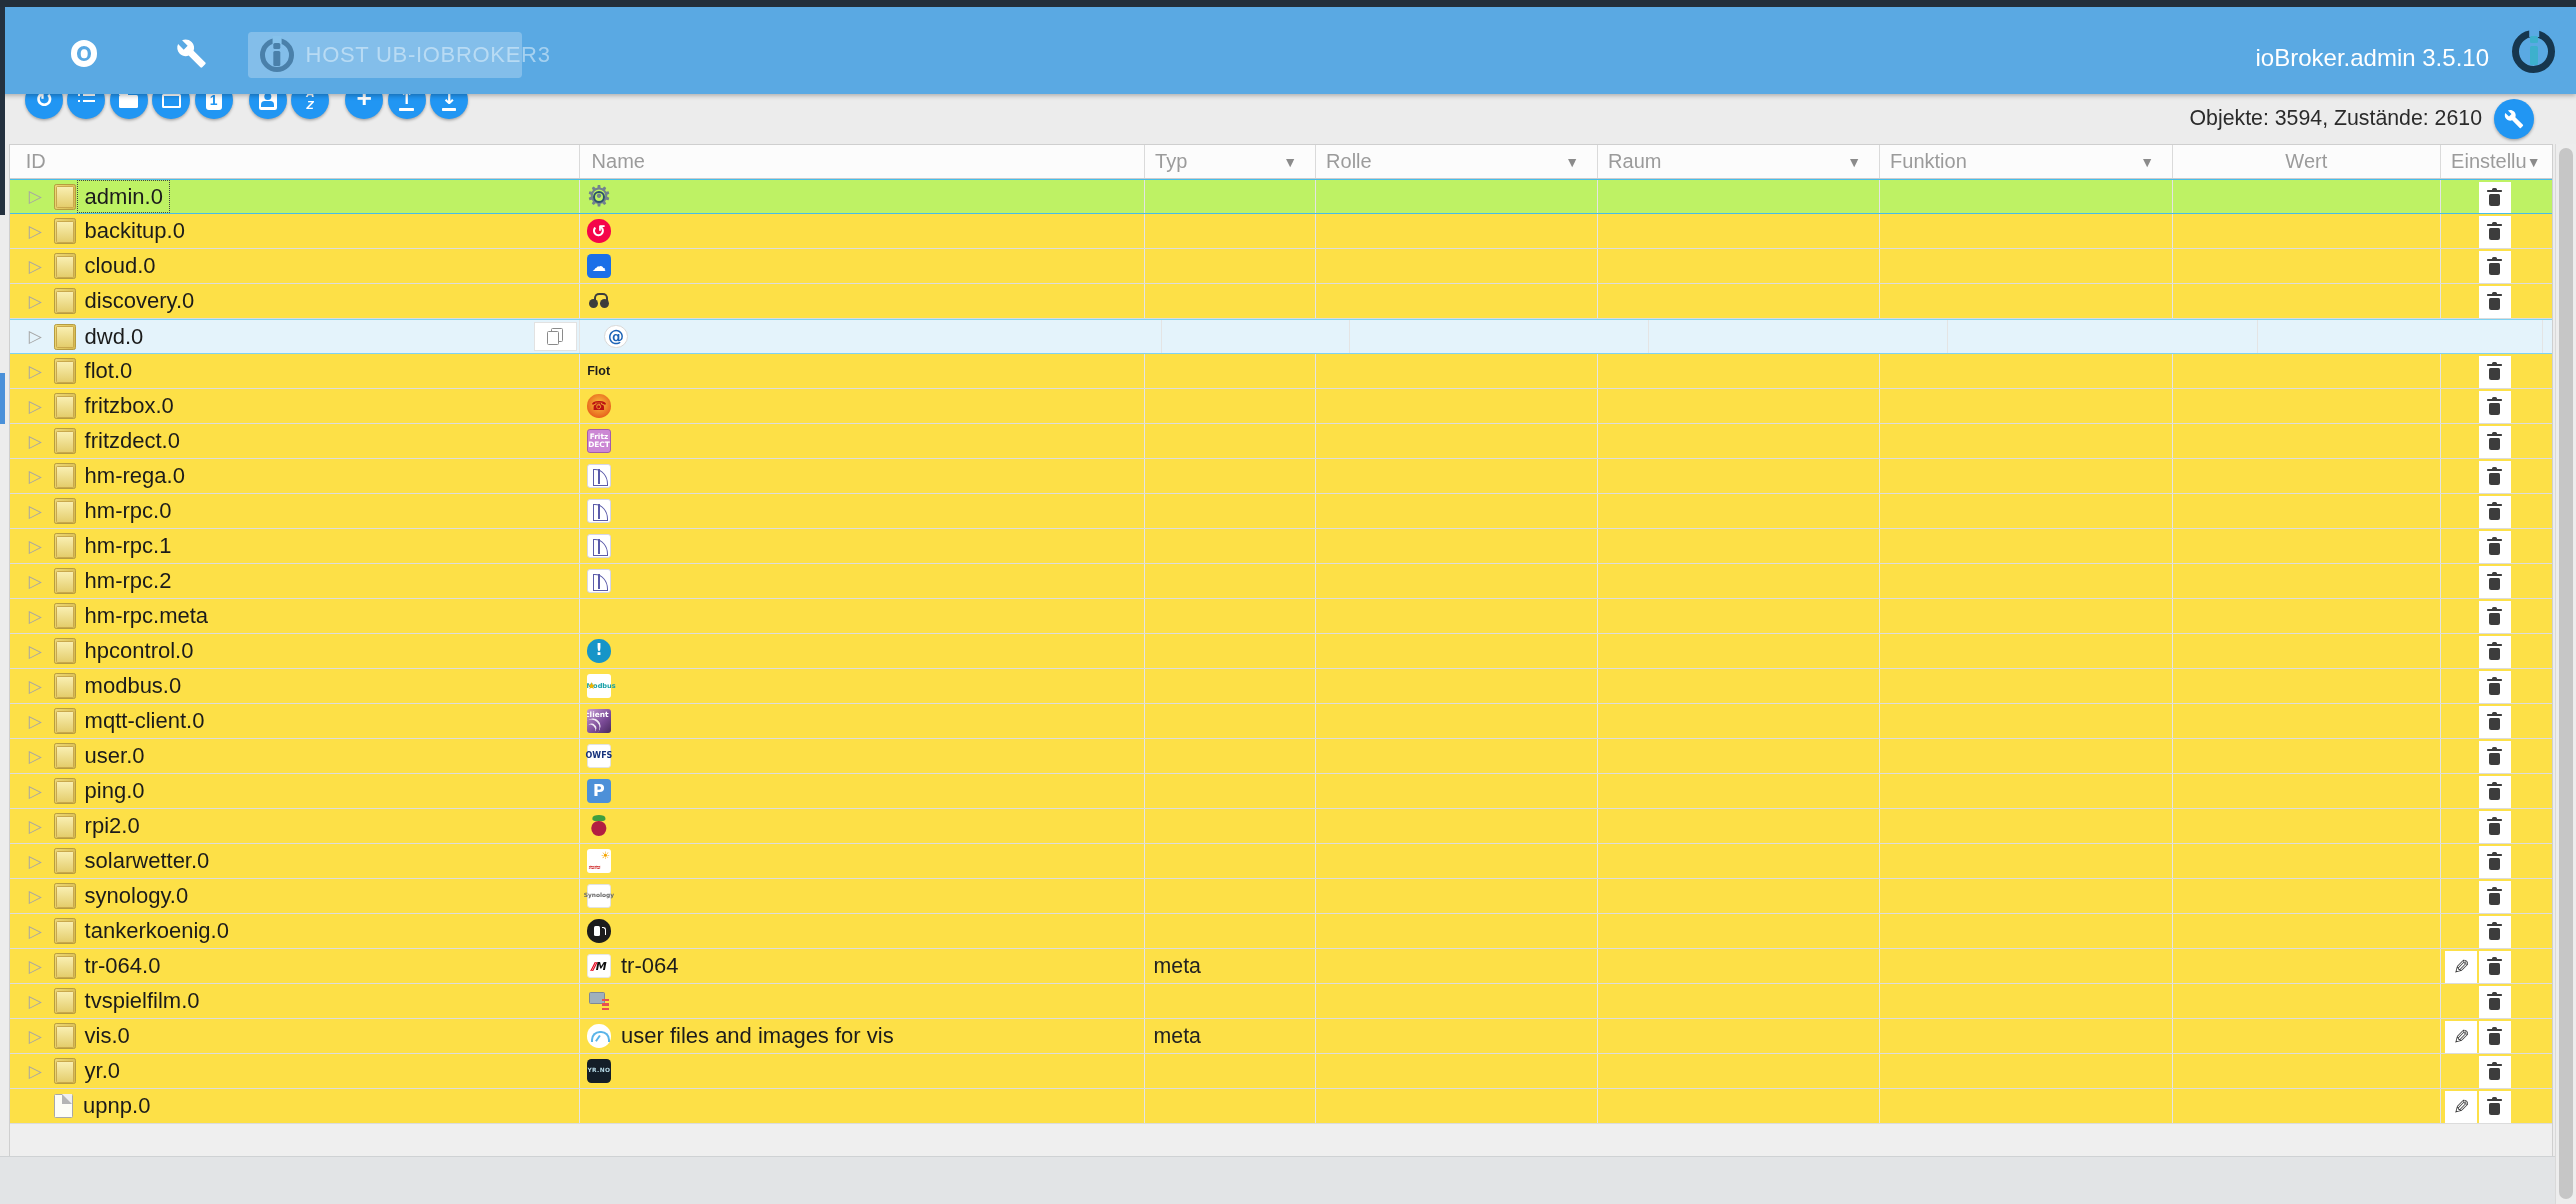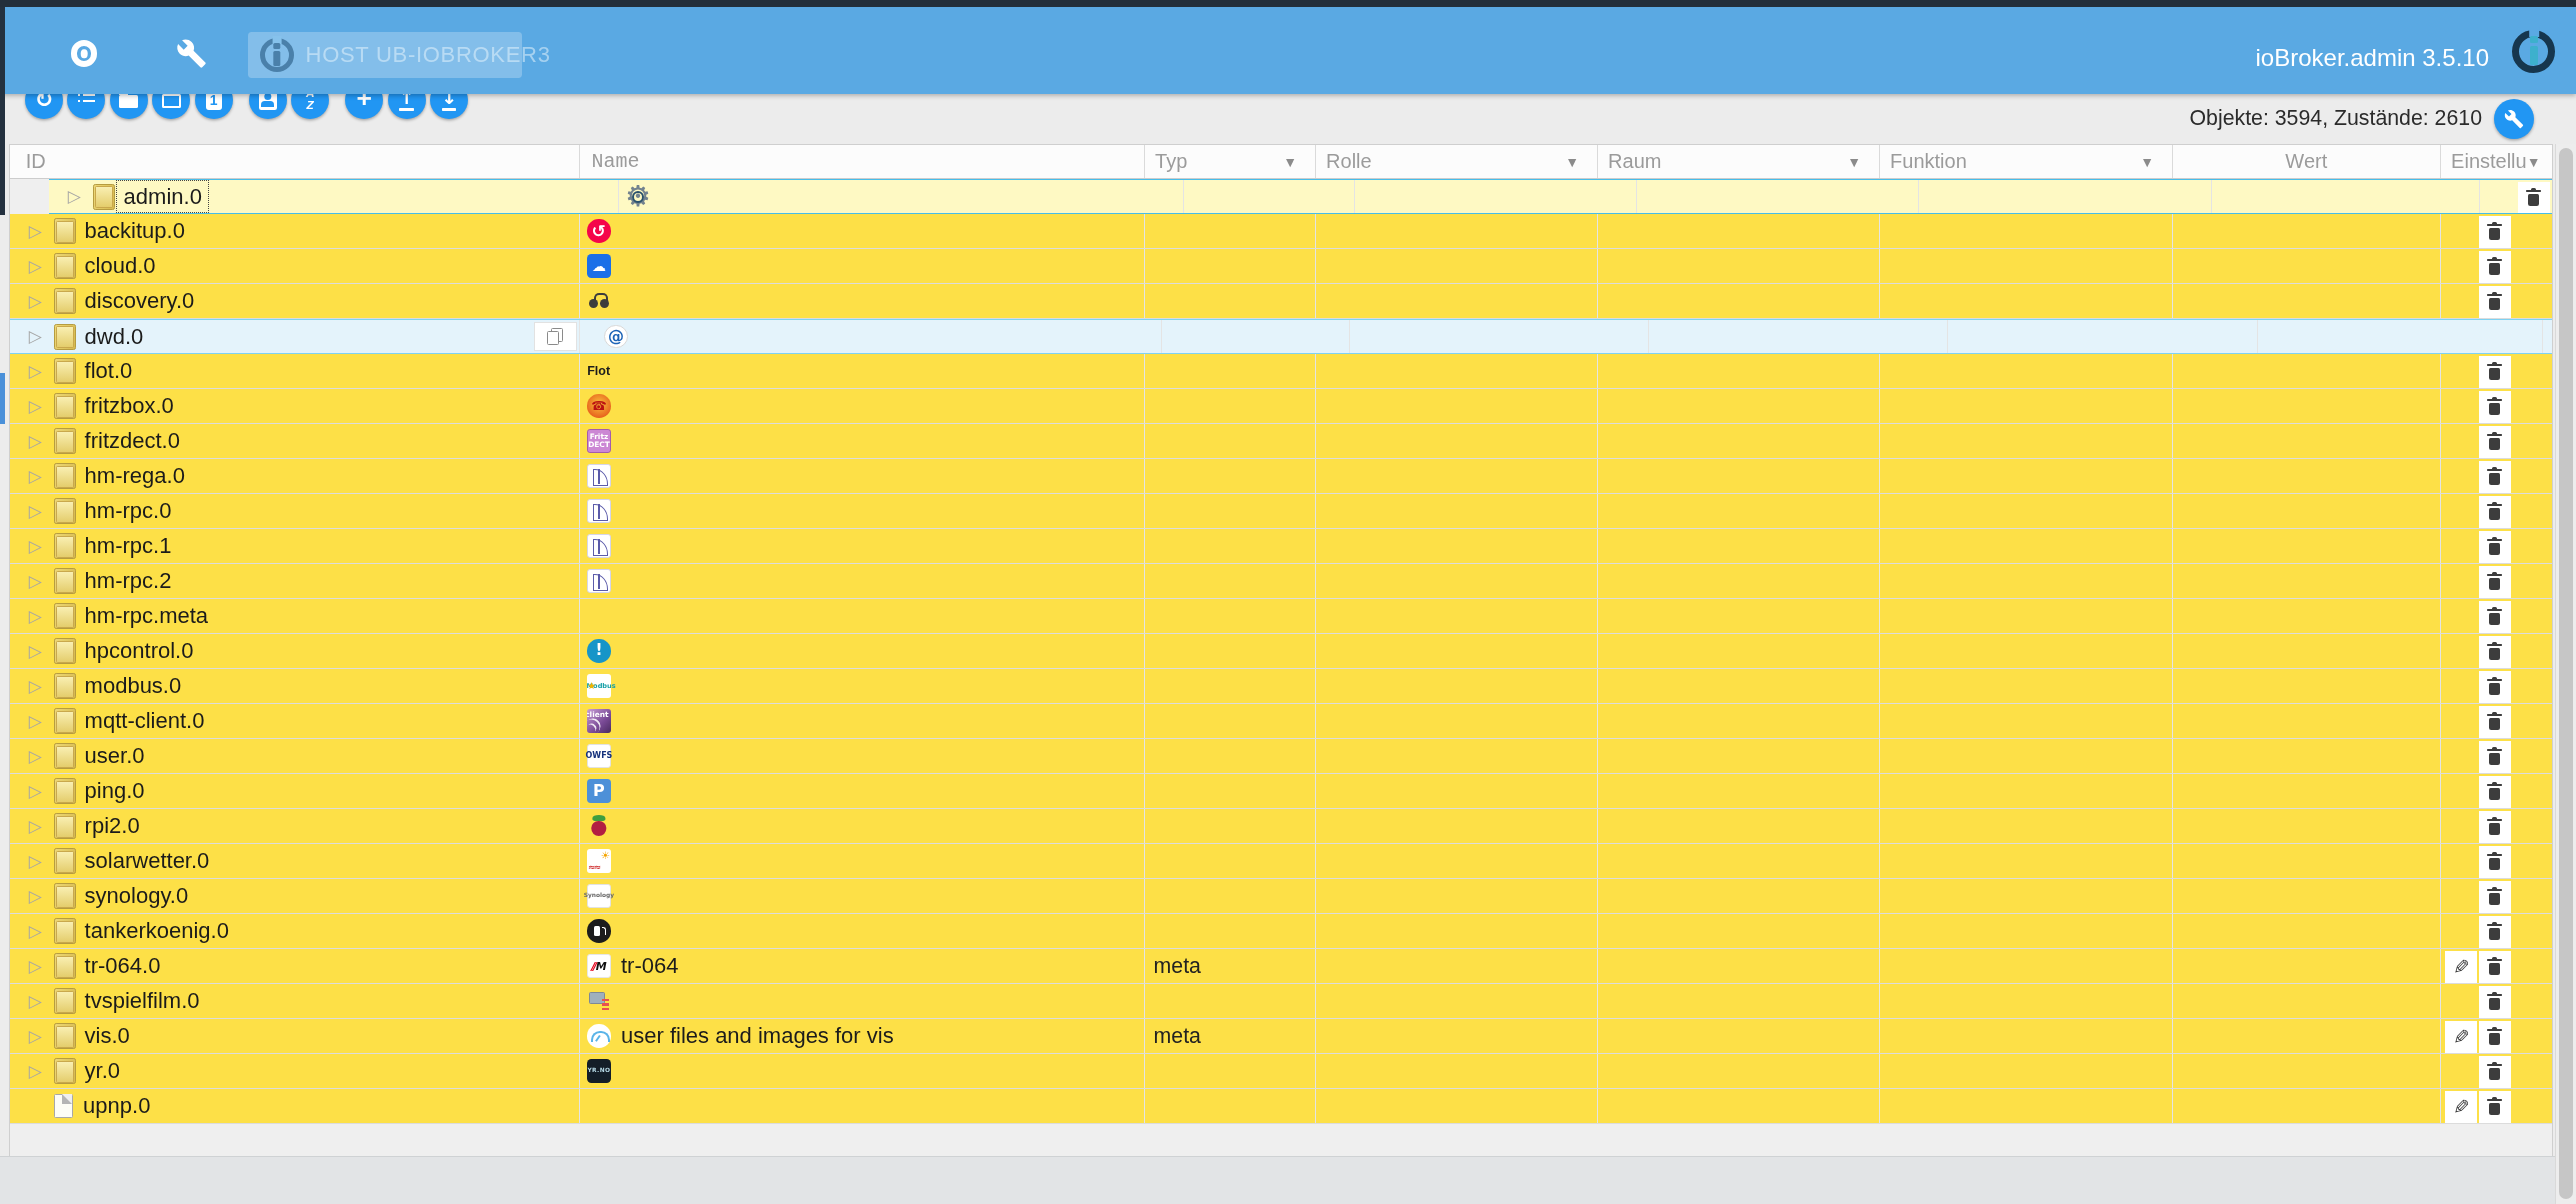--- a/index.html
+++ b/index.html
@@ -69,29 +69,29 @@
   
   .grid { position:absolute; left:8.8px; top:144px; width:2544px; height:1012px; background:#efefef;
           border:0.7px solid #cfcfcf; border-bottom:none; }
   .thead, .row { display:grid; grid-template-columns:570px 565px 171px 282px 282px 293px 268px 1fr; }
   .thead { height:34px; background:#fcfcfc; border-bottom:0.7px solid #cccccc; }
   .hcell { display:flex; align-items:center; justify-content:space-between; border-right:0.7px solid #dadada;
            font-size:20px; color:#9b9b9b; overflow:hidden; white-space:nowrap; }
   .hcell:last-child { border-right:none; }
   .hcell .lbl { padding-left:10.3px; }
   .hcell.hid .lbl { padding-left:16px; }
-  .hcell.hname .lbl { padding-left:11.8px;font-family:Liberation Mono, monospace; }
+  .hcell.hname .lbl { padding-left:11.8px; }
   .hcell.hwert { justify-content:center; }
   .hcell.hwert .lbl { padding-left:0; }
   .filtarrow { color:#8b8b8b; font-size:14px; margin-right:17.6px; }
   .hcell.hset .filtarrow { margin-right:11.8px; }
 
   .tbody { }
   .row { height:35px; border-bottom:0.7px solid #dcdcdc; background:#fde047; cursor:pointer; position:relative; }
-  .row.selected { background:#fef9c3; border-top:1.5px solid #46bde9; border-bottom:1.5px solid #46bde9;margin-left:39px; }
+  .row.selected { background:#bef264; border-top:1.5px solid #46bde9; border-bottom:1.5px solid #46bde9; }
   .row.hovered { background:#e4f3fb; border-top:0.7px solid #7ed2f2; border-bottom:0.7px solid #7ed2f2;gap:17px; }
   .cell { border-right:0.7px solid #e4e4e4; display:flex; align-items:center; overflow:hidden; }
   .cell:last-child { border-right:none; }
   .cid { padding-left:19px; position:relative; }
   .tw { width:25px; flex:none; font-size:17px; color:#a5a5a5; line-height:1; }
   .tw.exp::before { content:"▷"; font-family:"DejaVu Sans",sans-serif; }
   .fold { width:22px; height:26px; position:relative; flex:none; margin-right:8.8px; }
   .fold::before { content:""; position:absolute; inset:0; background:linear-gradient(105deg,#eed877,#d5b94f);
                   border:0.7px solid #b69c40; border-radius:2.2px; }
   .fold::after { content:""; position:absolute; left:2.2px; top:2.9px; right:2.2px; bottom:1.5px;

